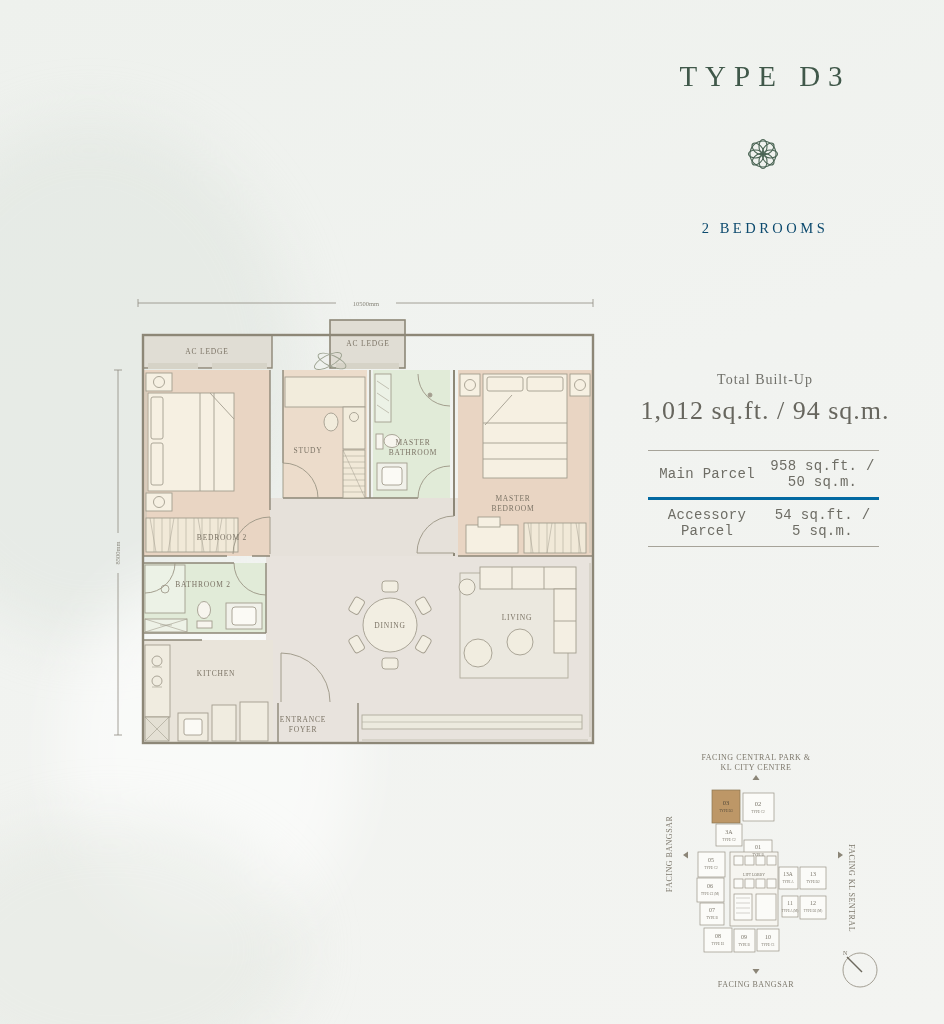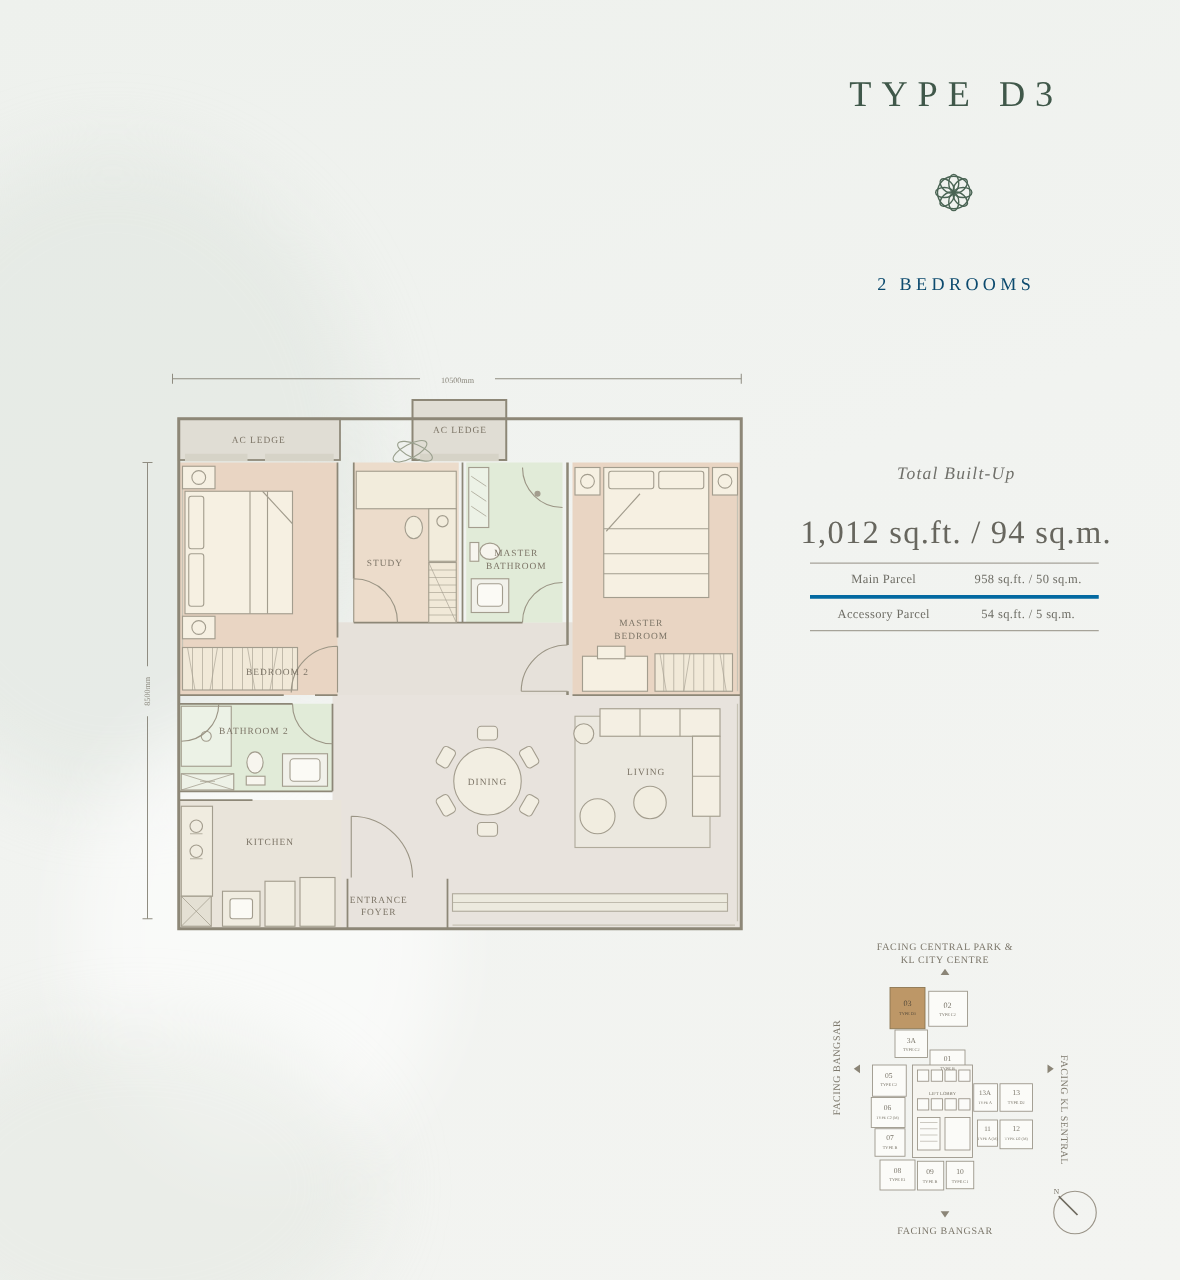--- a/index.html
+++ b/index.html
@@ -11,29 +11,29 @@
   .wm{position:absolute;border-radius:50%;filter:blur(28px);pointer-events:none;}
   .wm1{left:-120px;top:120px;width:420px;height:520px;background:rgba(219,226,219,.45);}
   .wm2{left:60px;top:560px;width:300px;height:380px;background:rgba(255,255,255,.55);}
   .wm3{left:-80px;top:820px;width:380px;height:260px;background:rgba(222,228,221,.4);}
   .title{position:absolute;left:585px;top:60px;width:360px;text-align:center;
     font-size:29px;letter-spacing:8px;color:#40584a;font-weight:400;}
   .rosette{position:absolute;left:741px;top:132px;}
   .features{position:absolute;left:585px;top:217px;width:360px;text-align:center;
     color:#0c4a6e;font-size:14.5px;letter-spacing:3.5px;line-height:22px;}
   .builtup-label{position:absolute;left:585px;top:372px;width:360px;text-align:center;
-    color:#70706a;font-size:14px;letter-spacing:1px;font-style:italic;}
-  .builtup-value{position:absolute;left:585px;top:411px;width:360px;text-align:center;
+    color:#70706a;font-size:14px;letter-spacing:1px;}
+  .builtup-value{position:absolute;left:585px;top:396px;width:360px;text-align:center;
     color:#67665e;font-size:26px;letter-spacing:1px;}
   .areatable{position:absolute;left:648px;top:450px;width:231px;
     border-top:1px solid #a6a399;border-bottom:1px solid #a6a399;color:#6e6d65;}
   .areatable .hdr{font-weight:bold;color:#4e4d46;font-size:13px;letter-spacing:.5px;
     text-align:center;padding:4px 0 5px;border-bottom:1px solid #a6a399;}
-  .areatable .row{display:grid;grid-template-columns:118px 1fr;font-size:10px;
-    padding:7px 0;align-items:center;}
+  .areatable .row{display:grid;grid-template-columns:118px 1fr;font-size:14px;
+    padding:7px 0;align-items:center;font-family:Liberation Mono, monospace;}
   .areatable .row + .row{border-top:3px solid #0369a1;}
   .areatable .cell{text-align:center;letter-spacing:.3px;}
   .planwrap{position:absolute;left:100px;top:295px;}
   .keywrap{position:absolute;left:650px;top:748px;}
   svg text{font-family:"Liberation Serif","DejaVu Serif",serif;}
 </style>
 </head>
 <body>
 
 <div class="wm wm1"></div>

